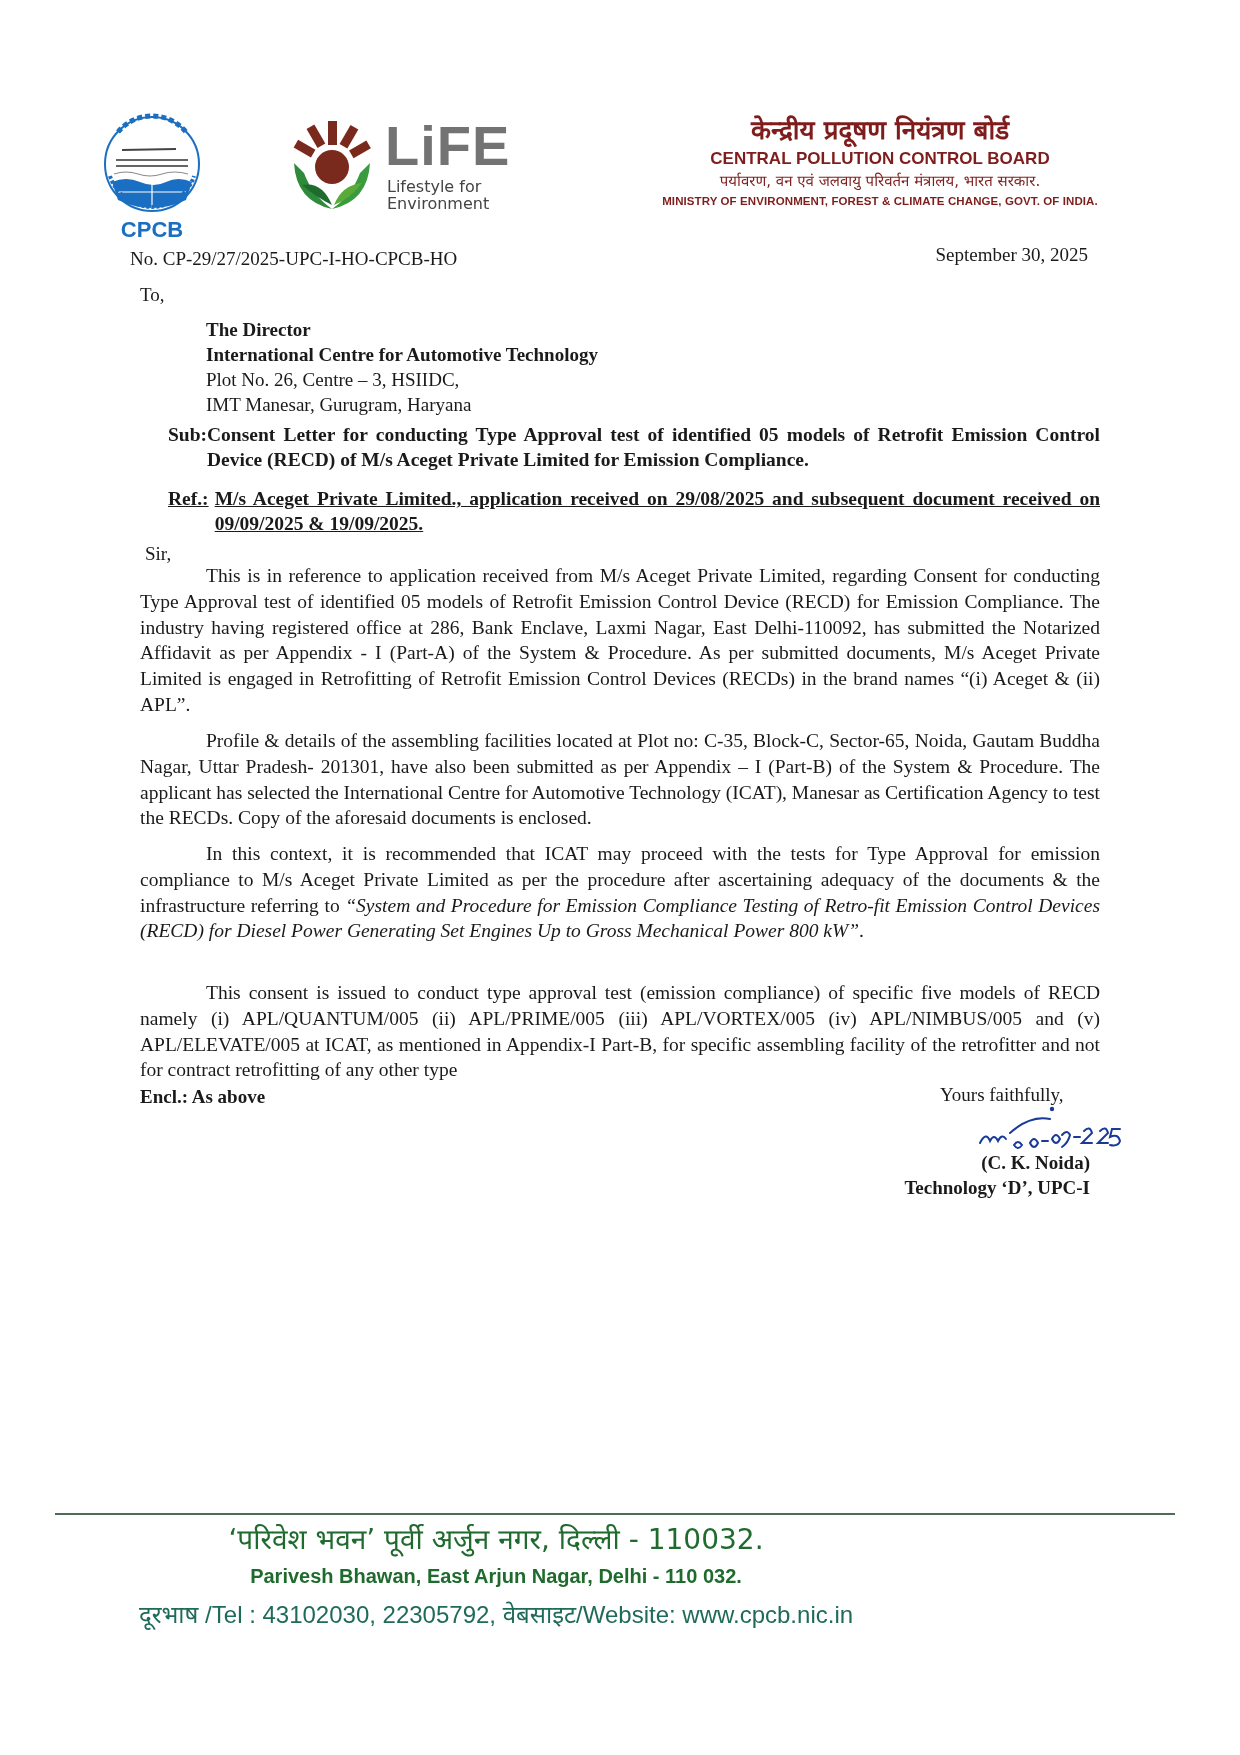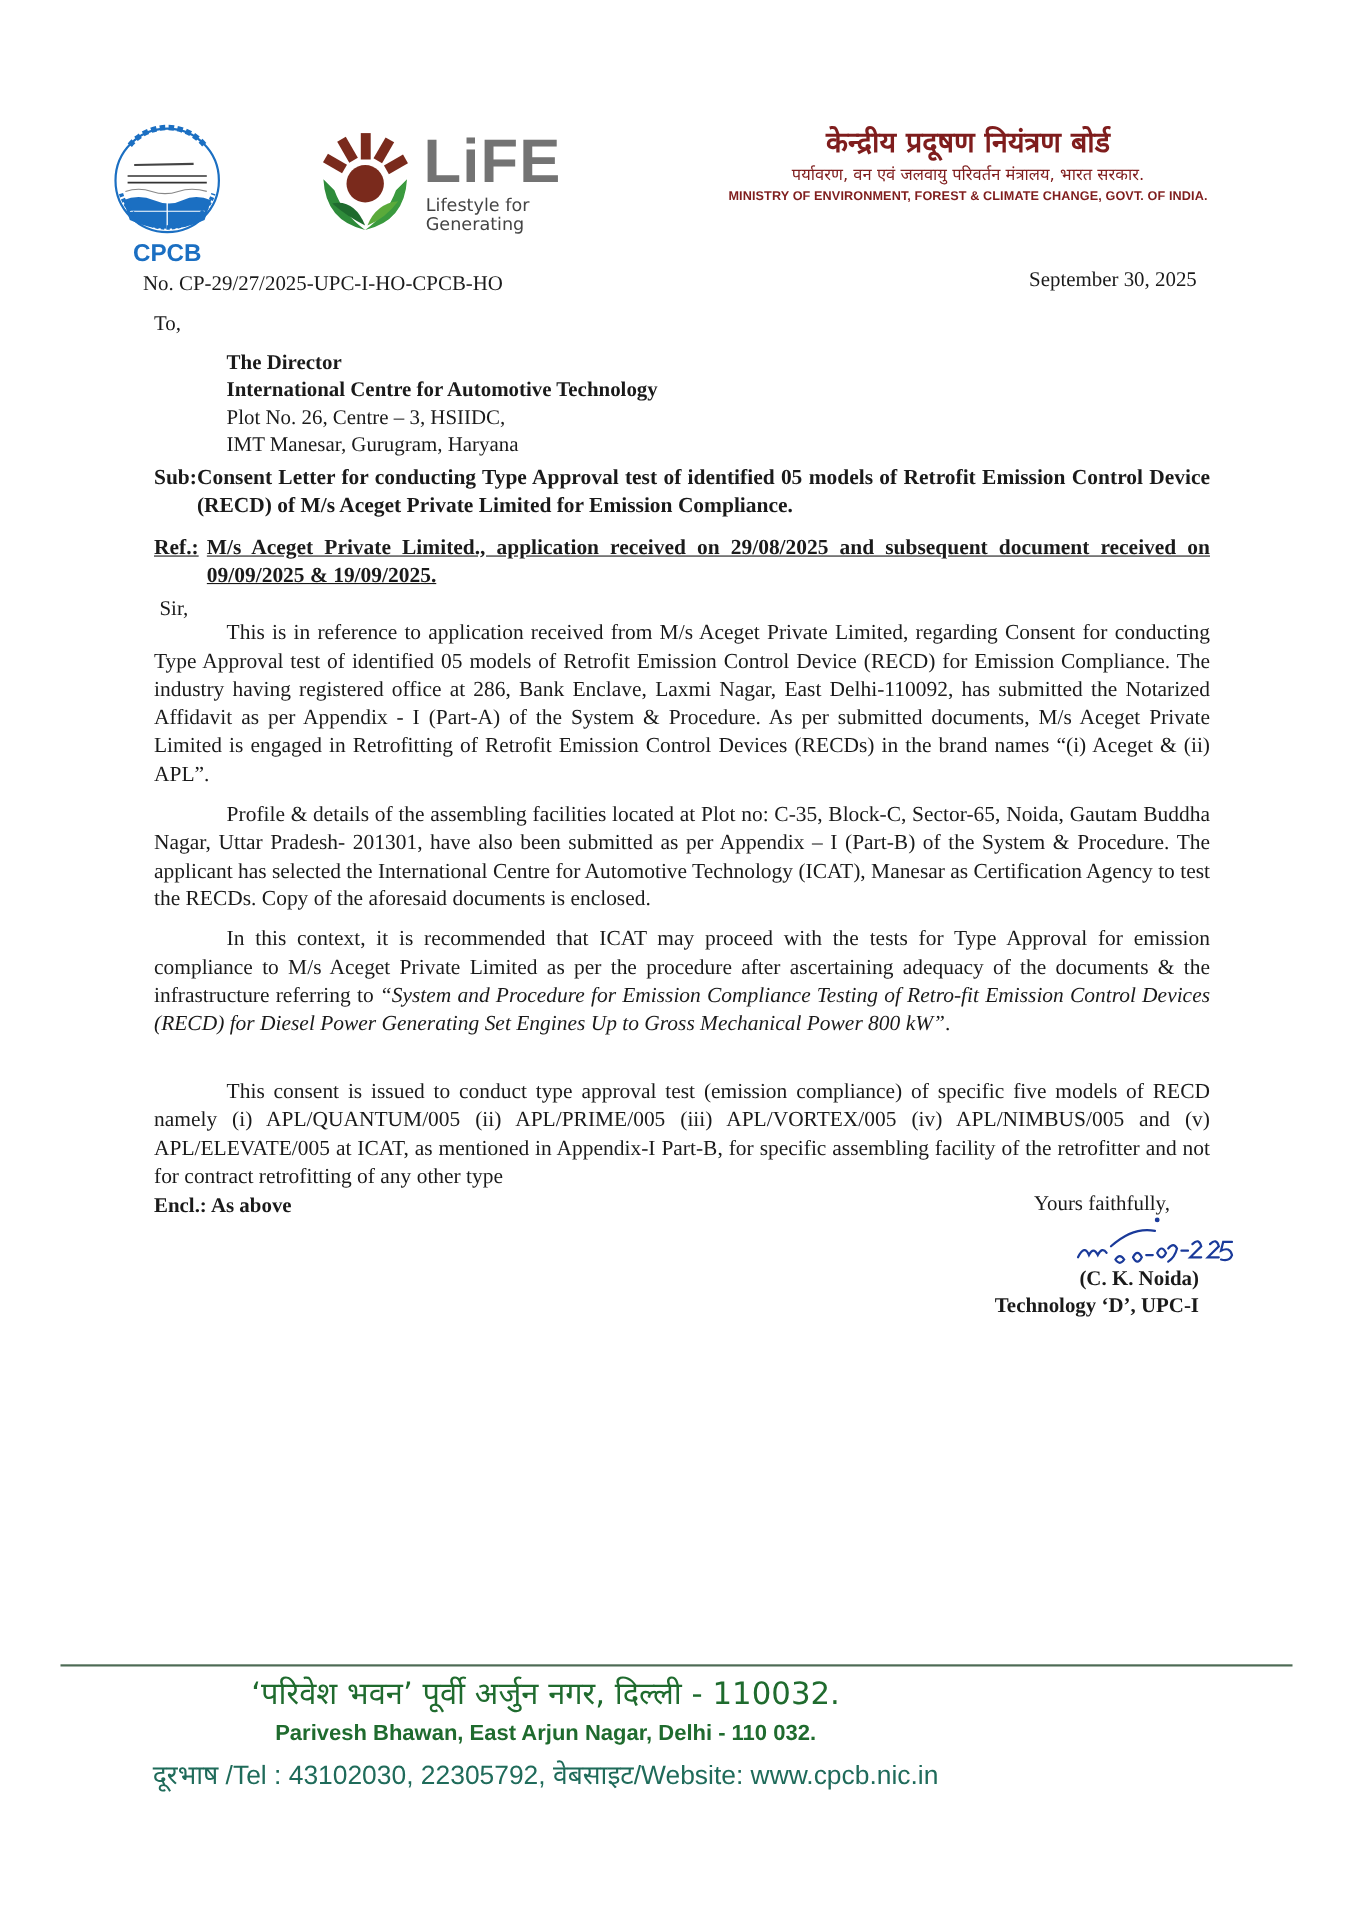--- a/index.html
+++ b/index.html
@@ -26,21 +26,21 @@
   .ref-no { left: 130px; top: 246px; }
   .date { right: 152px; top: 242px; }
   .to { left: 140px; top: 282px; }
   .addressee { left: 206px; top: 317px; font-size: 19px; line-height: 25px; }
   .addressee .b { font-weight: 700; }
 
   .subref { left: 140px; width: 960px; font-weight: 700; font-size: 19.5px; line-height: 25px; }
   .sub { top: 422px; }
   .ref { top: 486px; text-decoration: underline; }
   .hang { display: flex; }
-  .hang .lbl { white-space: nowrap; }
+  .hang .lbl { white-space: nowrap; margin-left: 28px; }
   .hang .content { text-align: justify; }
 
   .sir { left: 145px; top: 541px; text-align: center; }
   .para { left: 140px; width: 960px; text-align: justify; font-size: 19.5px; line-height: 25.8px; }
   .para p { margin: 0; text-indent: 66px; }
   .p1 { top: 563px; }
   .p2 { top: 728px; }
   .p3 { top: 841px; }
   .p4 { top: 980px; }
   .encl { left: 140px; top: 1084px; font-weight: 700; }
@@ -86,25 +86,26 @@
     </g>
     <path d="M12 48 Q14 86 50 94 Q30 80 22 58 Z" fill="#2e8b3a"></path>
     <path d="M88 48 Q86 86 50 94 Q70 80 78 58 Z" fill="#3a9a3e"></path>
     <path d="M20 70 Q40 66 50 90 Q34 82 20 70 Z" fill="#1f6b2e"></path>
     <path d="M80 68 Q60 70 52 90 Q68 84 80 68 Z" fill="#5aaa3a"></path>
   </svg>
 </div>
 <div class="abs life-word">LiFE</div>
 <div class="abs life-tag">
   <div>Lifestyle for</div>
-  <div>Generating</div>
+  <div>Environment</div>
 </div>
 
 <div class="abs org-block">
   <div class="org-hindi">केन्द्रीय प्रदूषण नियंत्रण बोर्ड</div>
+  <div class="org-eng">CENTRAL POLLUTION CONTROL BOARD</div>
   <div class="org-ministry-hi">पर्यावरण, वन एवं जलवायु परिवर्तन मंत्रालय, भारत सरकार.</div>
   <div class="org-ministry-en">MINISTRY OF ENVIRONMENT, FOREST &amp; CLIMATE CHANGE, GOVT. OF INDIA.</div>
 </div>
 
 <div class="abs txt ref-no">No. CP-29/27/2025-UPC-I-HO-CPCB-HO</div>
 <div class="abs txt date">September 30, 2025</div>
 
 <div class="abs txt to">To,</div>
 
 <div class="abs addressee">

